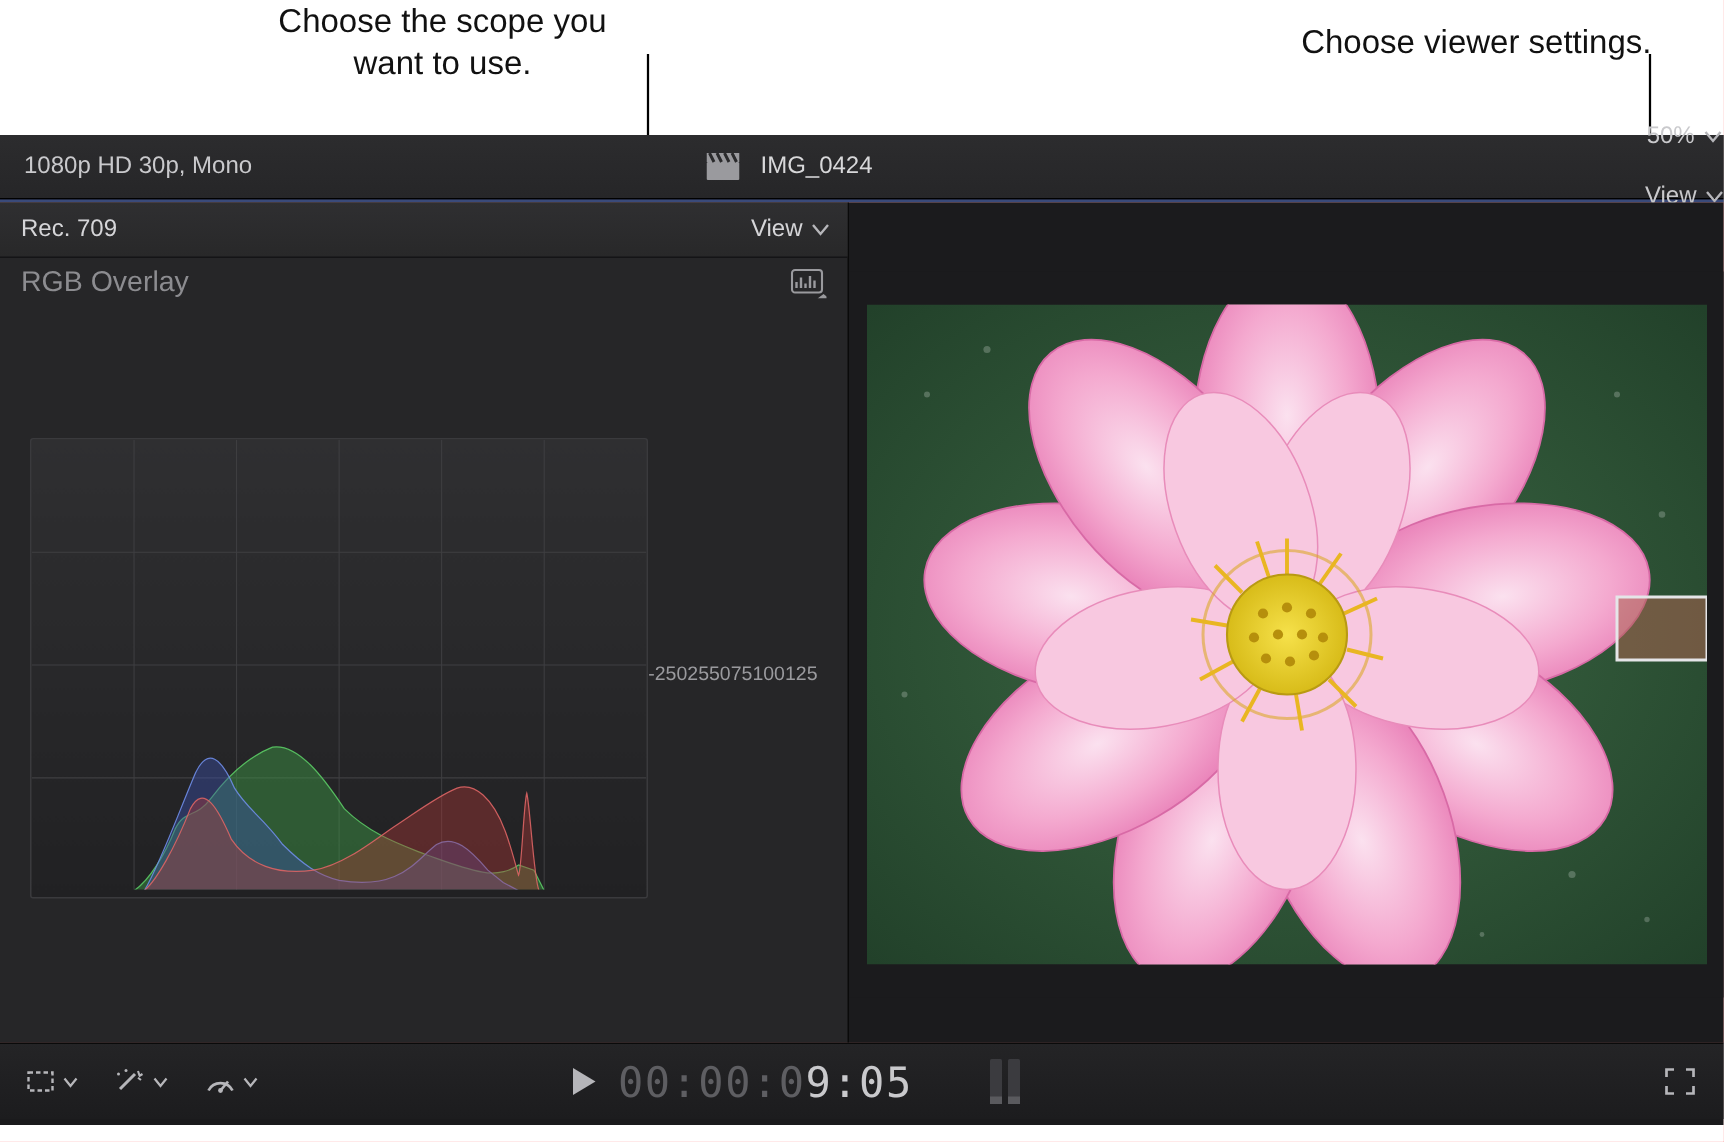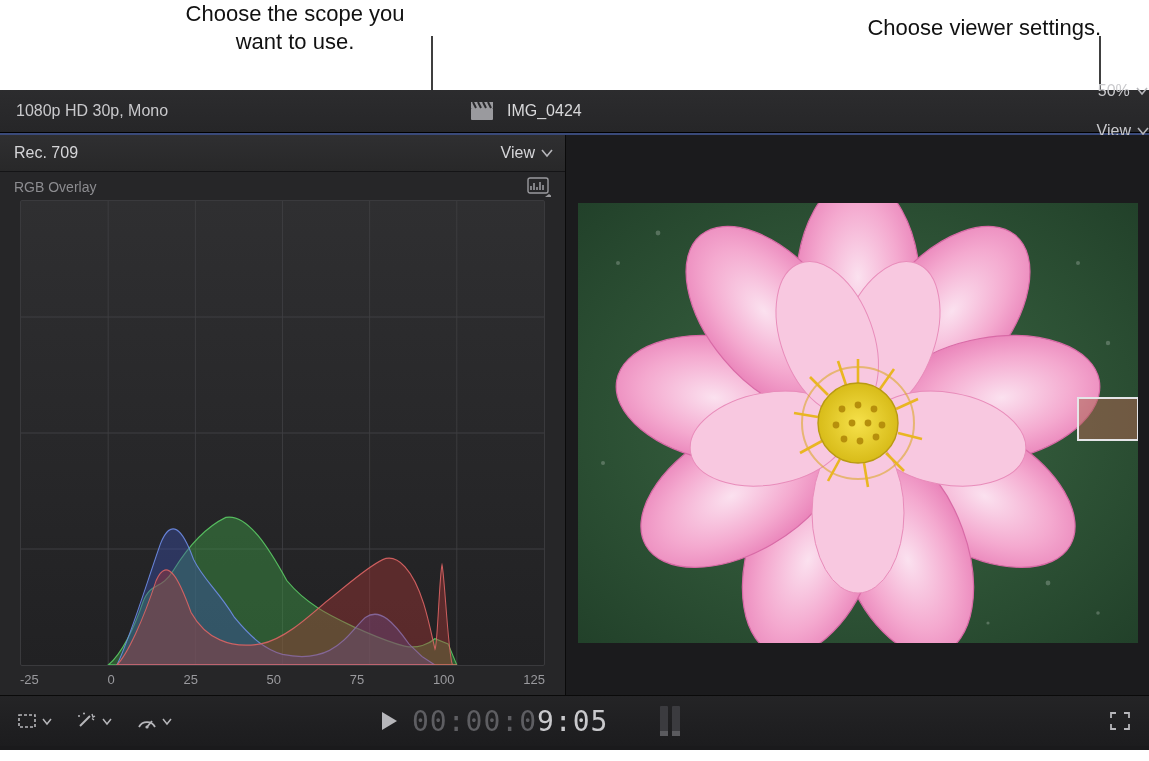--- a/index.html
+++ b/index.html
@@ -116,30 +116,30 @@
     font-size: 16px;
     border-bottom: 1px solid #141416;
     background: linear-gradient(#2f2f31, #282829);
   }
   .scope-sub {
     display: flex;
     align-items: center;
     justify-content: space-between;
     padding: 6px 14px 4px 14px;
     color: #8c8c90;
-    font-size: 14px;
+    font-size: 19px;
   }
   .scope-sub .scope-icon {
     width: 24px; height: 18px;
   }
   .scope-plot-wrap {
     flex: 1;
     padding: 0 20px 8px 20px;
     display: flex;
-    flex-direction: column;
+    align-items: center;
   }
   .scope-grid {
     flex: 1;
     position: relative;
     background: linear-gradient(#2f2f31, #212123);
     border: 1px solid #3a3a3d;
     border-radius: 2px;
     overflow: hidden;
   }
   .scope-axis {

